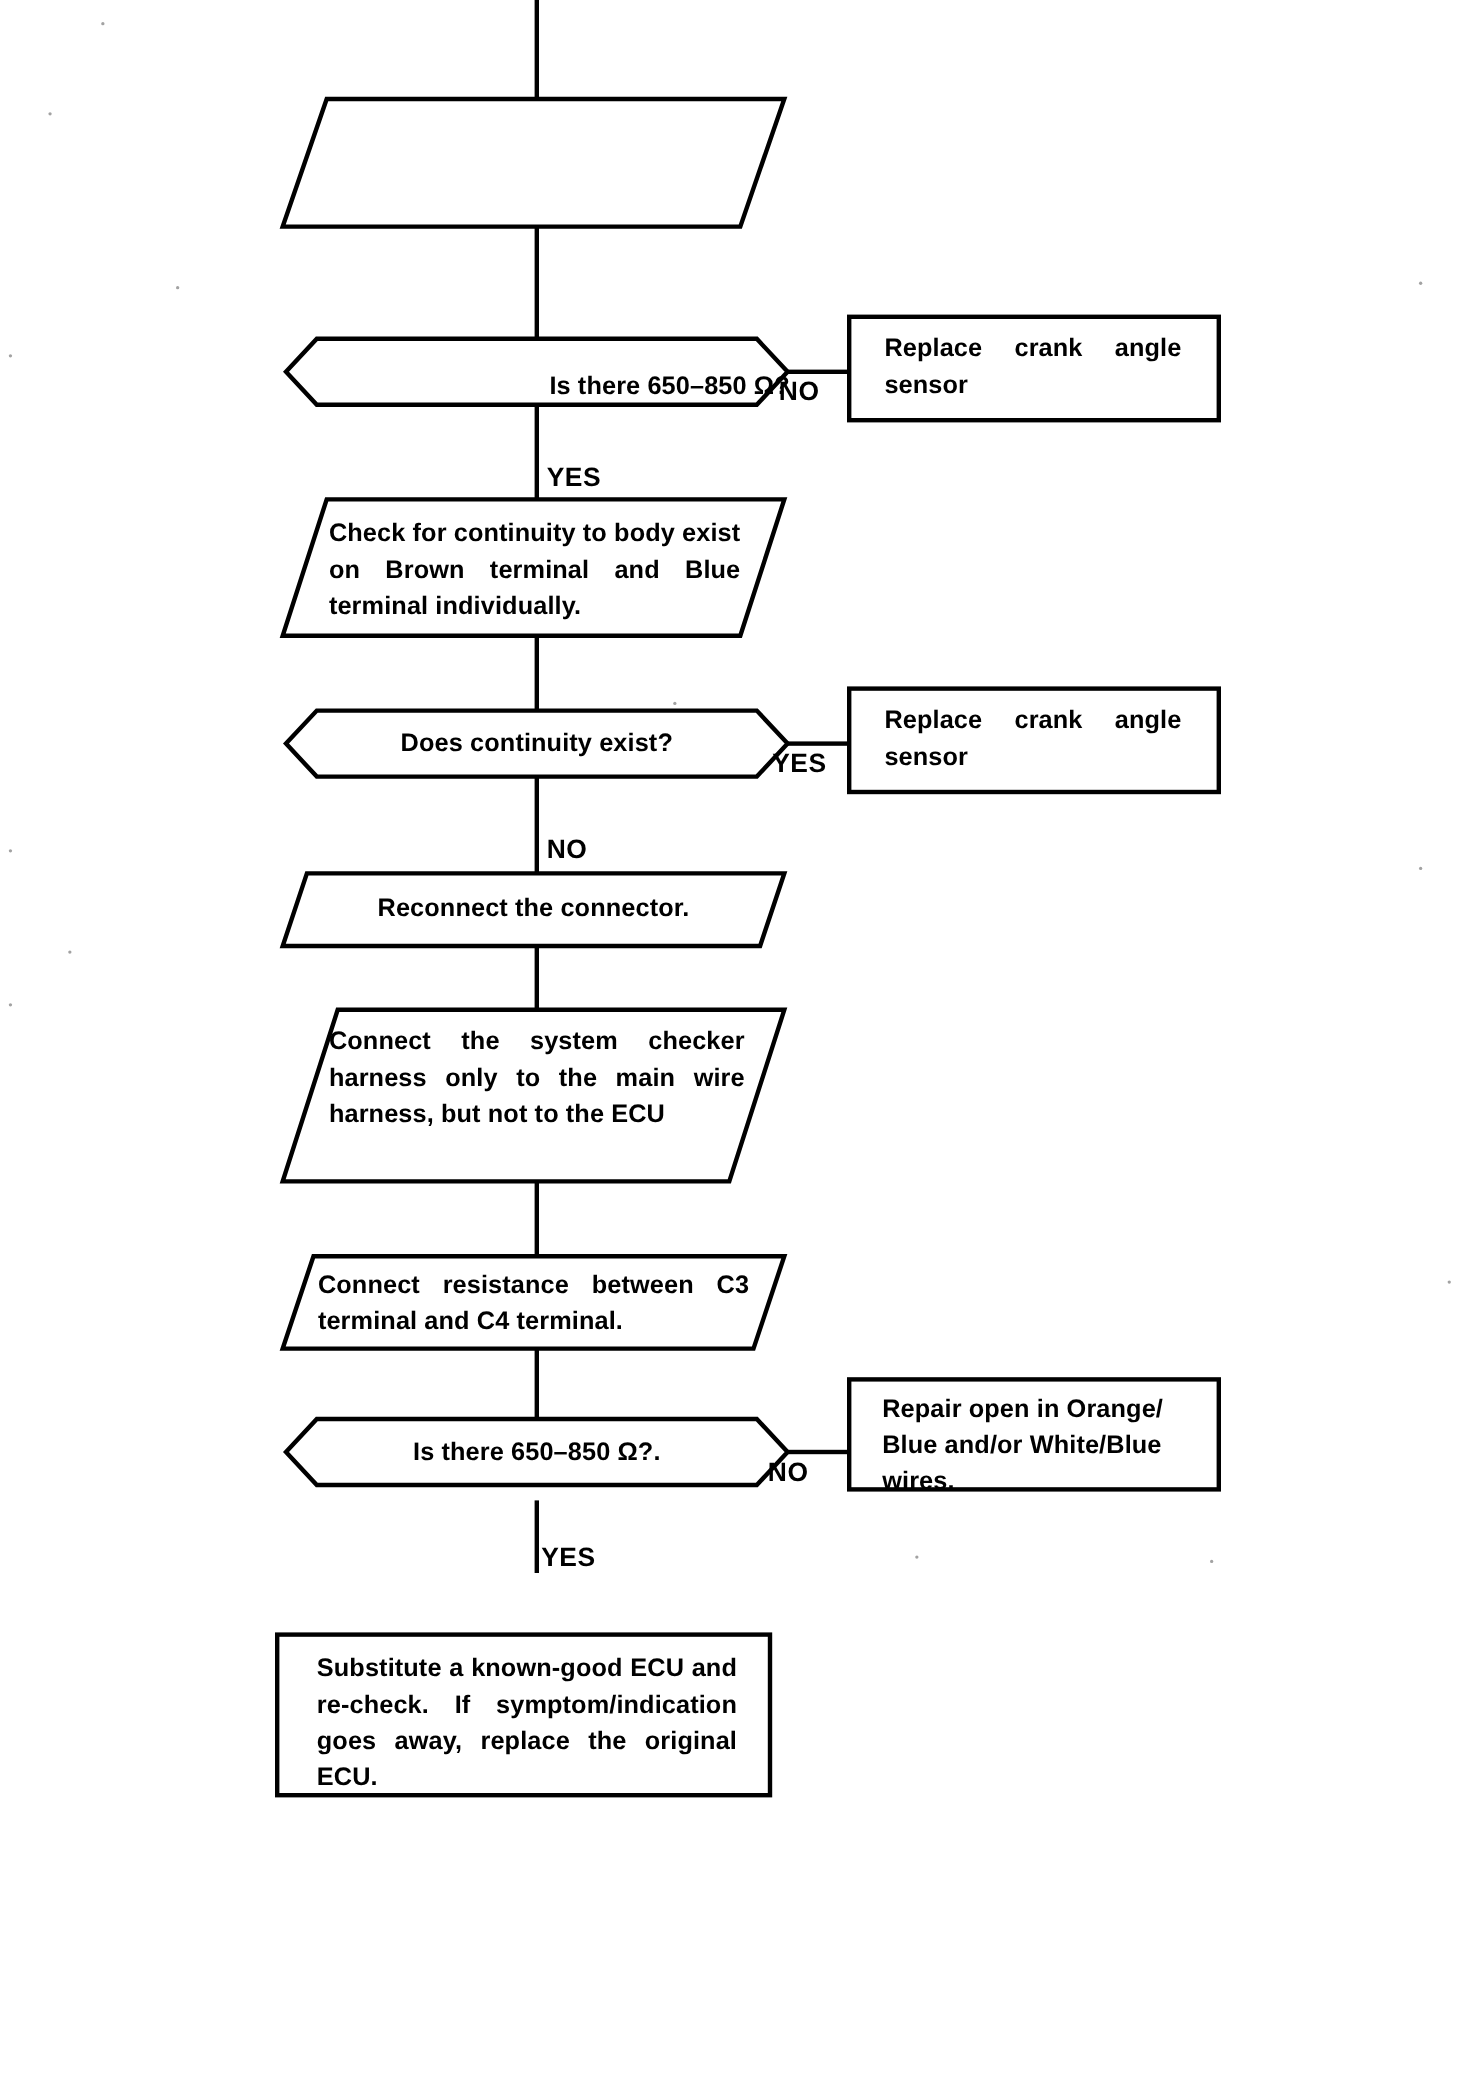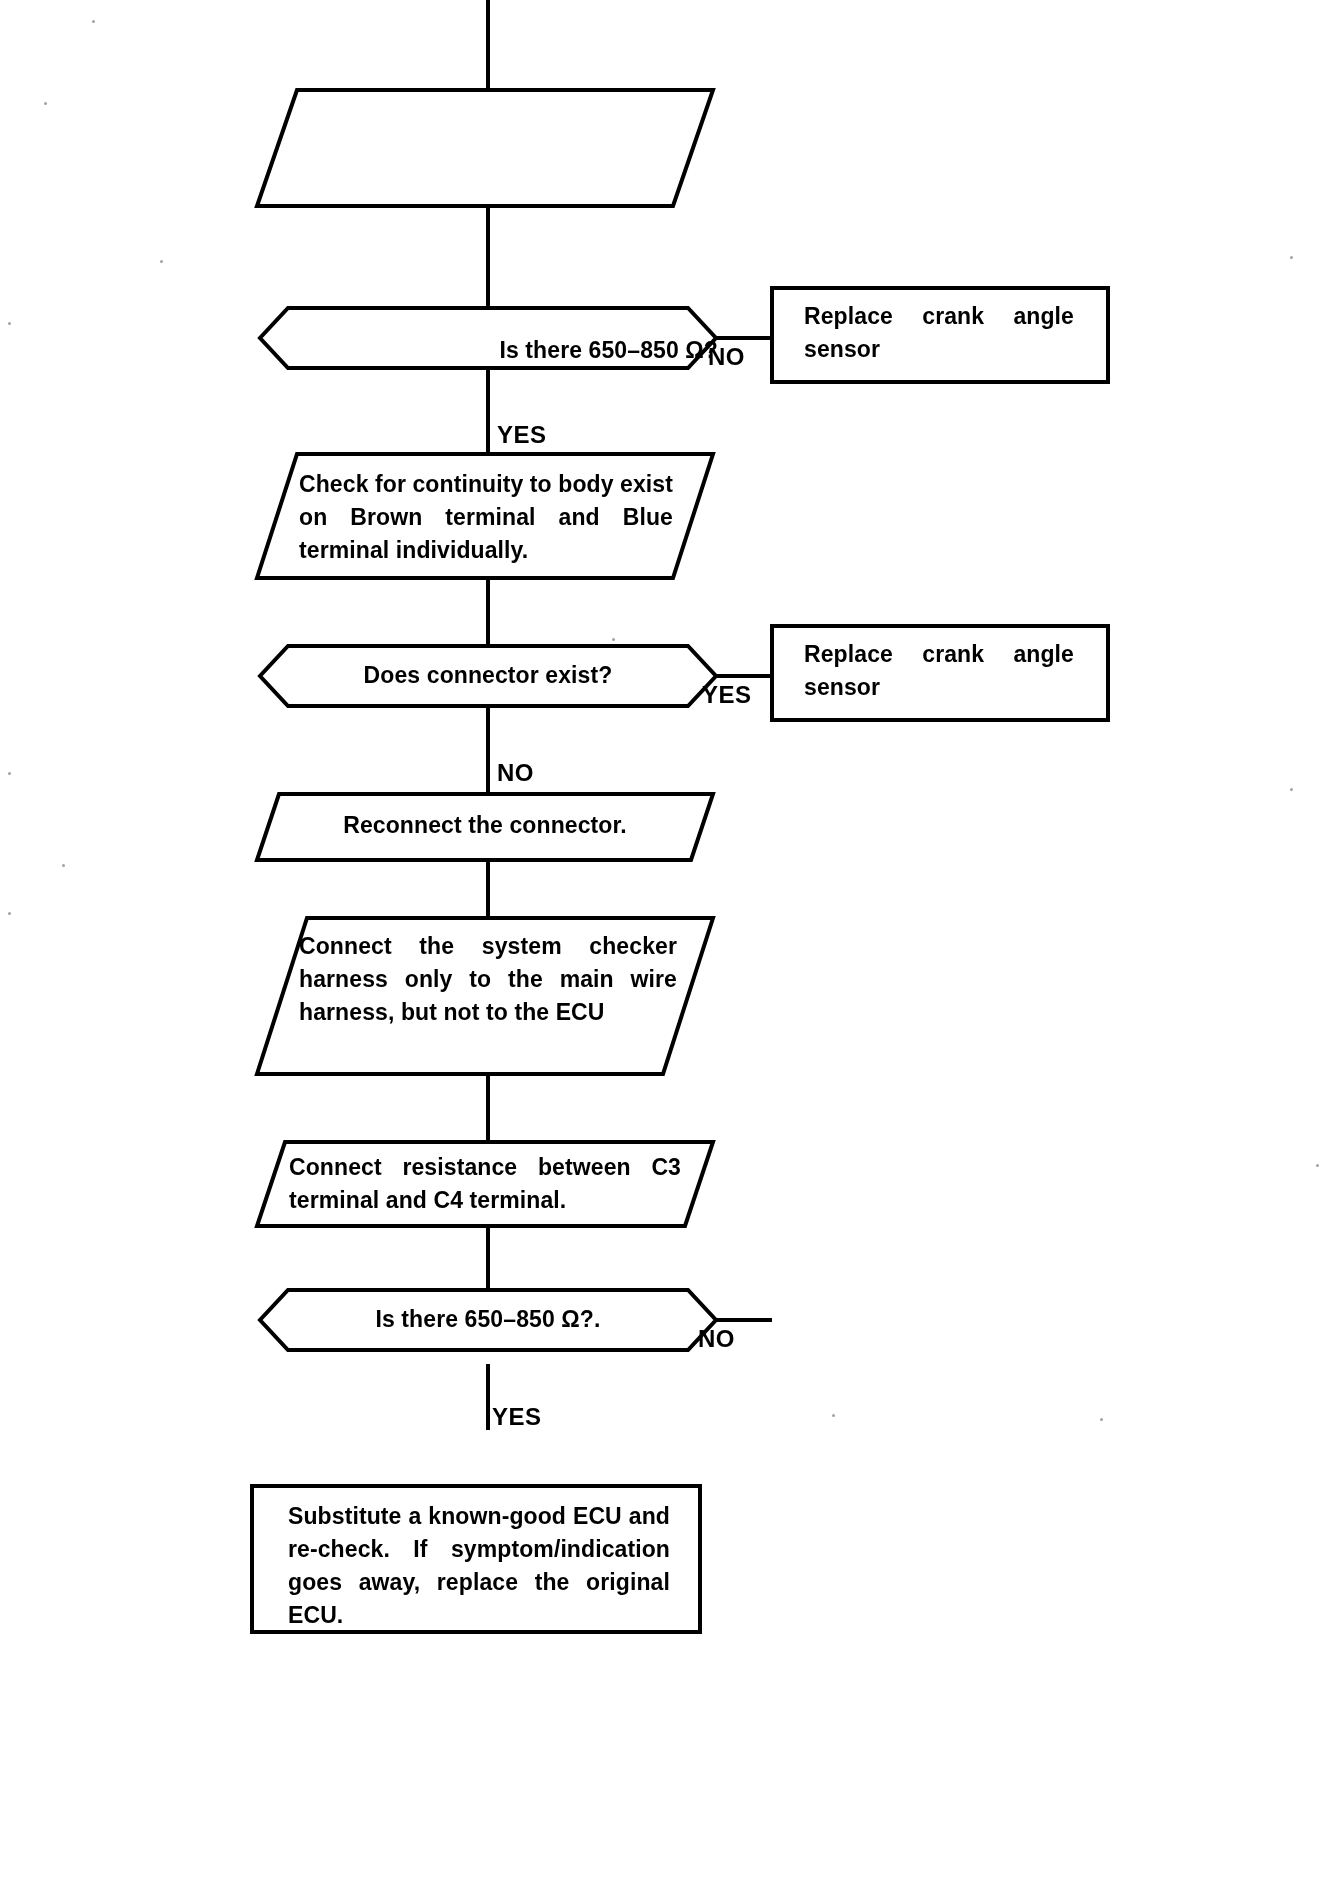--- a/index.html
+++ b/index.html
@@ -151,21 +151,21 @@
     <svg class="para-svg" width="460" height="128" viewBox="0 0 460 128">
       <polygon points="42,2 458,2 418,126 2,126"></polygon>
     </svg>
     <div class="txt just" style="left:44px; top:16px; width:374px;">Check for continuity to body exist on Brown terminal and Blue terminal individually.</div>
   </div>
 
   <div class="shape" style="left:258px; top:644px; width:460px; height:64px;">
     <svg class="hex-svg" width="460" height="64" viewBox="0 0 460 64">
       <polygon points="30,2 430,2 458,32 430,62 30,62 2,32"></polygon>
     </svg>
-    <div class="txt center" style="left:0px; top:15px; width:460px;">Does connector exist?</div>
+    <div class="txt center" style="left:0px; top:15px; width:460px;">Does continuity exist?</div>
   </div>
 
   <div class="hline" style="left:714px; top:674px; width:58px;"></div>
   <div class="branch-label" style="left:702px; top:644px;">YES</div>
 
   <div class="branch-label" style="left:497px; top:722px;">NO</div>
 
   <div class="rect" style="left:770px; top:624px; width:340px; height:98px;">
     <div class="txt just" style="left:30px; top:10px; width:270px;">Replace crank angle sensor</div>
   </div>
@@ -196,18 +196,21 @@
       <polygon points="30,2 430,2 458,32 430,62 30,62 2,32"></polygon>
     </svg>
     <div class="txt center" style="left:0px; top:15px; width:460px;">Is there 650–850 Ω?.</div>
   </div>
 
   <div class="hline" style="left:714px; top:1318px; width:58px;"></div>
   <div class="branch-label" style="left:698px; top:1288px;">NO</div>
 
   <div class="branch-label" style="left:492px; top:1366px;">YES</div>
 
+  <div class="rect" style="left:770px; top:1252px; width:340px; height:104px;">
+    <div class="txt" style="left:28px; top:8px; width:292px;">Repair open in Orange/ Blue and/or White/Blue wires.</div>
+  </div>
 
   <div class="rect" style="left:250px; top:1484px; width:452px; height:150px;">
     <div class="txt just" style="left:34px; top:12px; width:382px;">Substitute a known-good ECU and re-check. If symptom/indication goes away, replace the original ECU.</div>
   </div>
 
 </div>
 
 </body></html>

